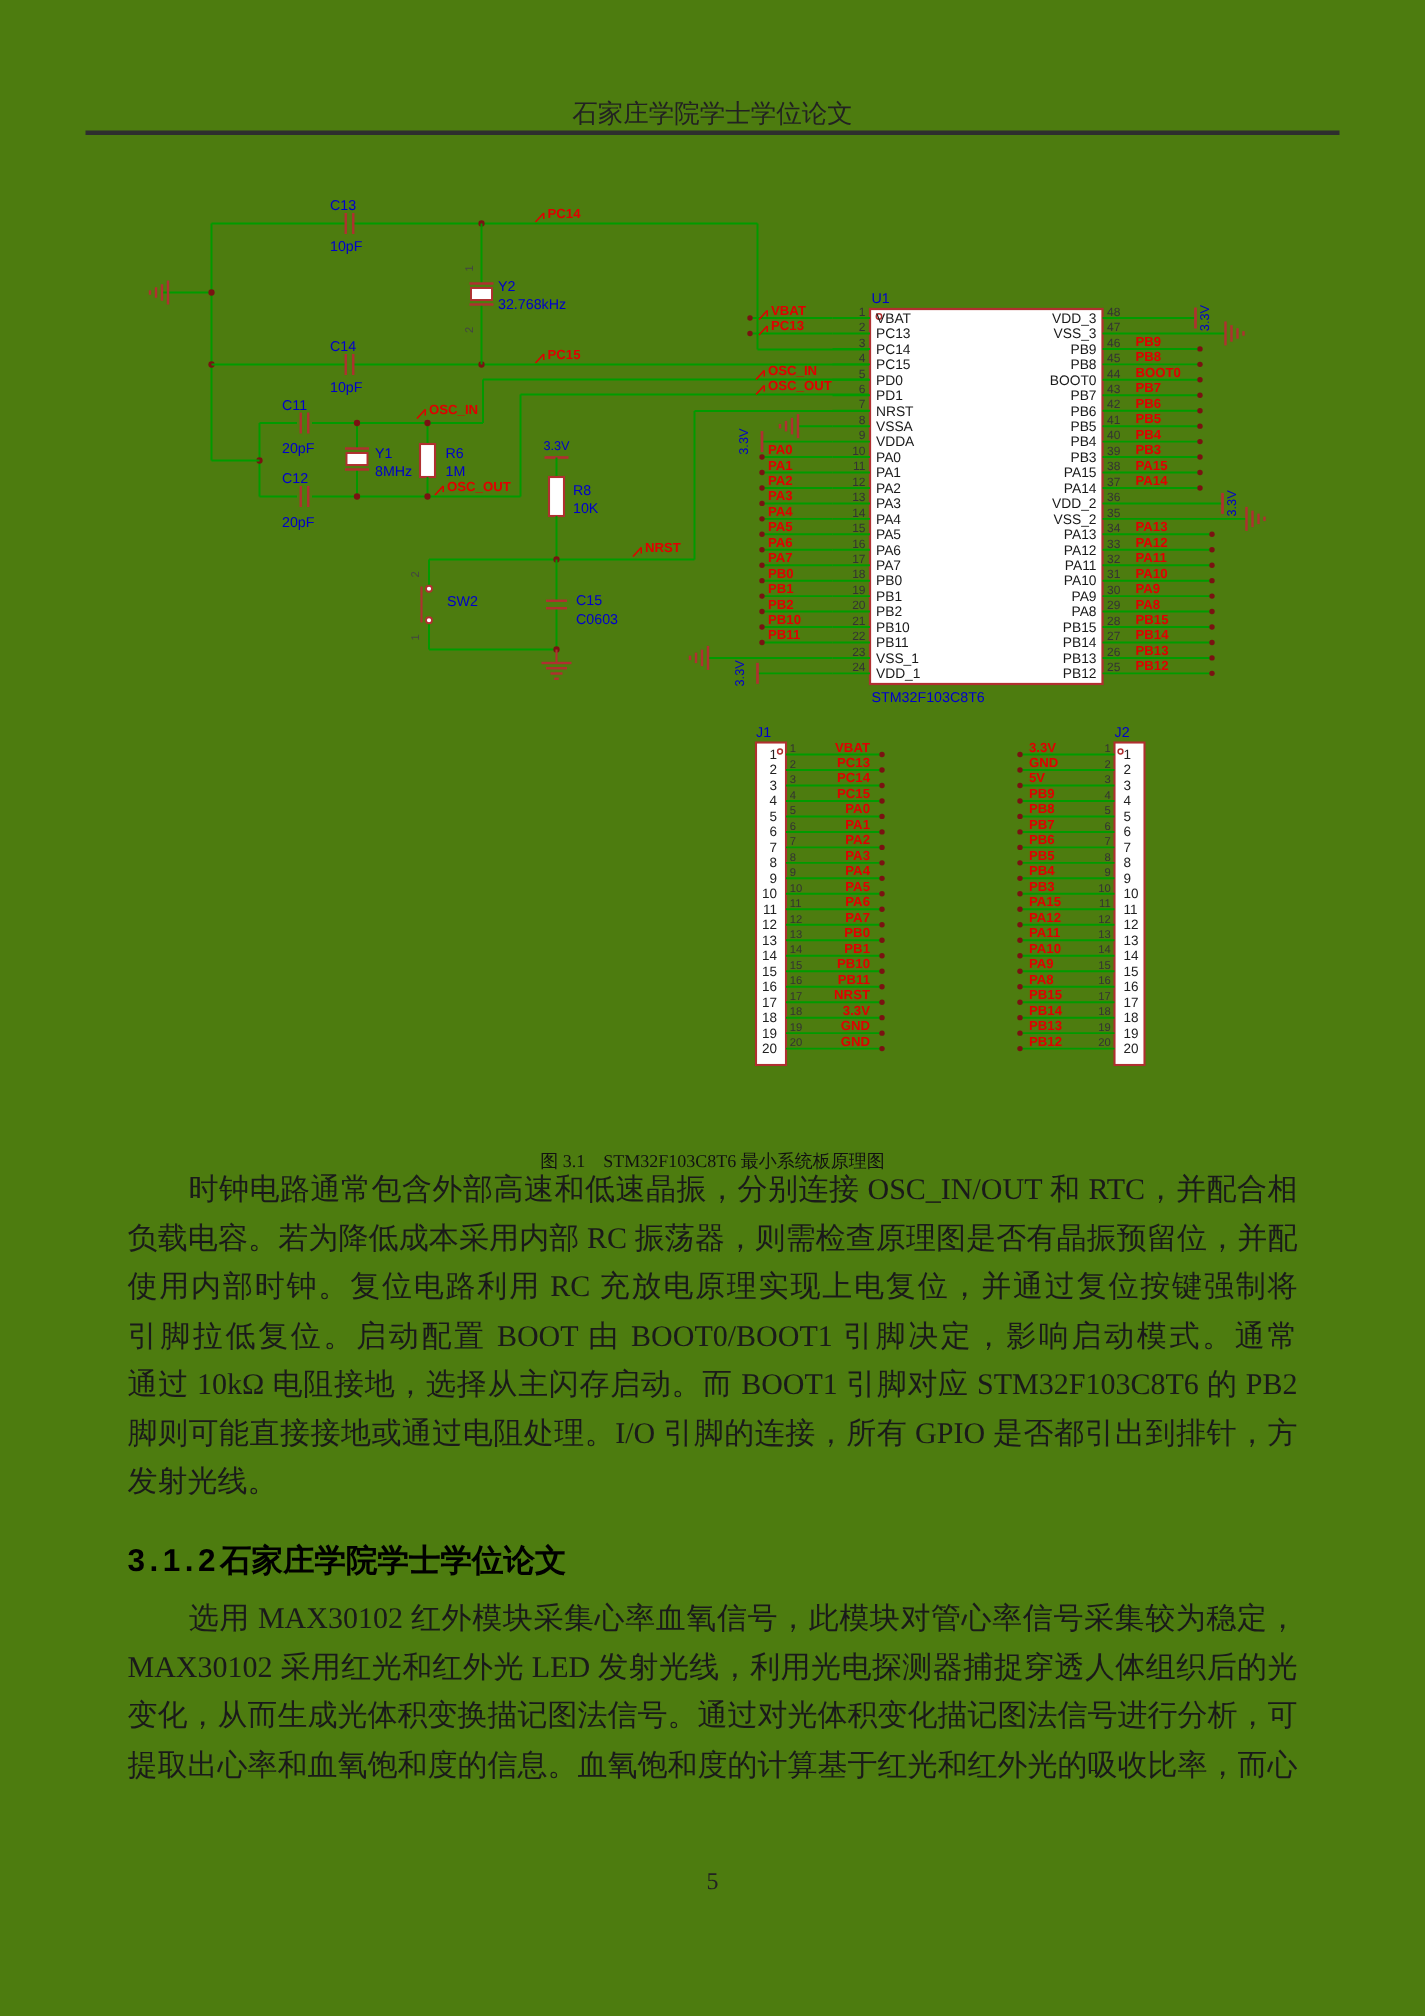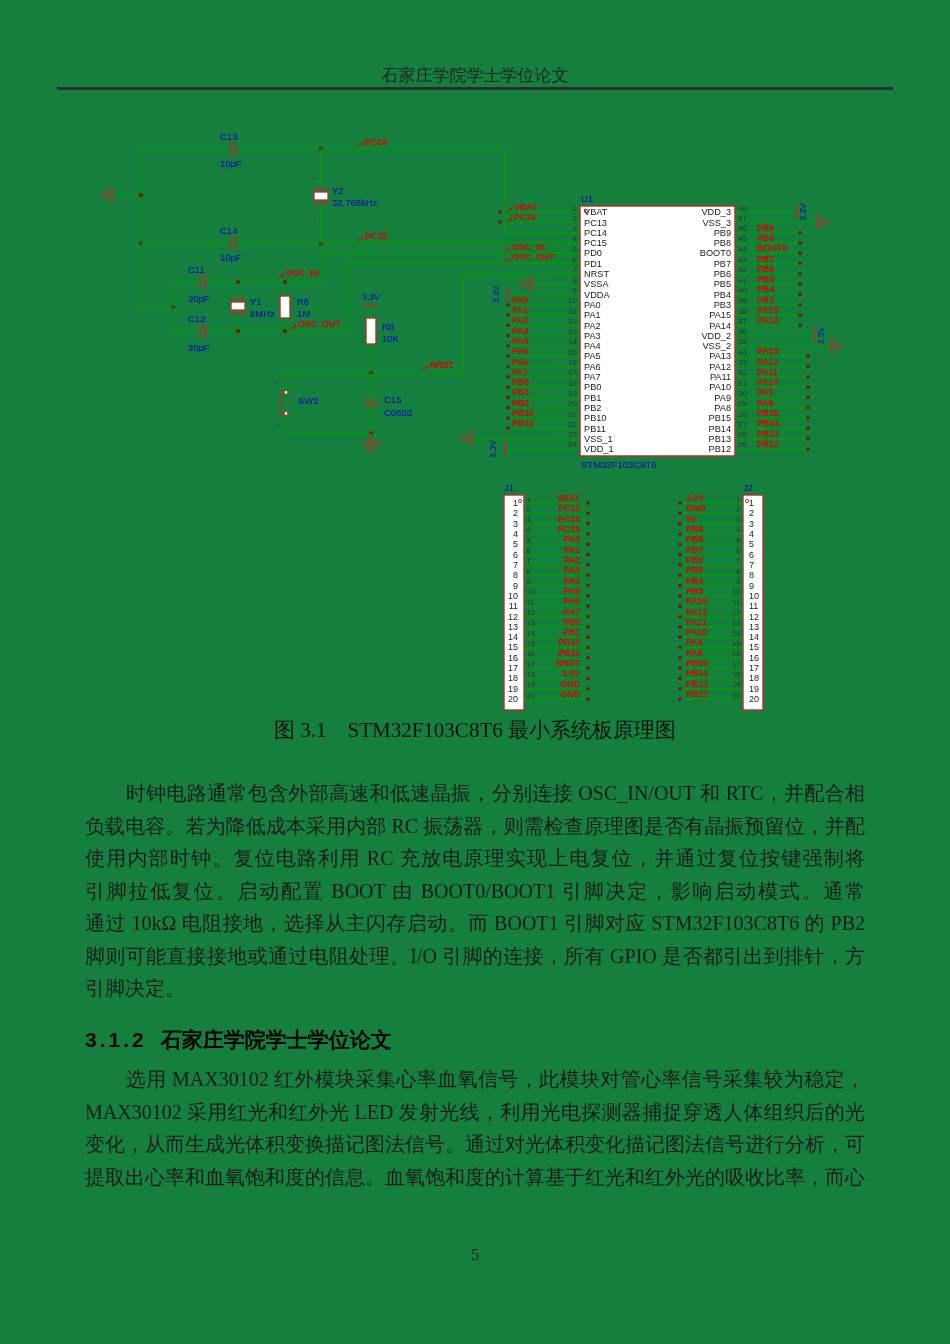--- a/index.html
+++ b/index.html
@@ -1,30 +1,30 @@
 <!DOCTYPE html>
 <html><head>
 <meta charset="utf-8">
 <style>
   html,body{margin:0;padding:0;background:#888;}
-  #page{position:relative;width:950px;height:1344px;background:#15803d;overflow:hidden;
+  #page{position:relative;width:950px;height:1344px;background:#4d7c0f;overflow:hidden;
         font-family:"Liberation Serif","DejaVu Serif",serif;color:#1a1a1a;}
   .hdr{position:absolute;top:64px;left:0;width:950px;text-align:center;font-size:17px;color:#222;}
   .rule{position:absolute;top:87px;left:57px;width:836px;height:3px;background:#2e2e2e;}
   #schematic-svg{position:absolute;left:0;top:0;}
   svg text{font-family:"Liberation Sans","DejaVu Sans",sans-serif;}
-  .caption{position:absolute;top:716px;left:0;width:950px;text-align:center;font-size:21px;color:#111;}
+  .caption{position:absolute;top:766px;left:0;width:950px;text-align:center;font-size:12px;color:#111;}
   .para{position:absolute;left:85px;width:780px;font-size:20px;}
   .tline{height:32.5px;line-height:32.5px;text-align:justify;text-align-last:justify;overflow:hidden;}
   .tline.last{text-align-last:left;}
   #para1{top:777px;}
   #para2{top:1063px;}
   .sec-head{position:absolute;top:1026px;left:85px;width:800px;
             font-family:"Liberation Sans","DejaVu Sans",sans-serif;font-weight:bold;font-size:21px;color:#000;}
-  .sec-num{letter-spacing:3px;margin-right:14px;}
+  .sec-num{letter-spacing:3px;margin-right:0;}
   .pagenum{position:absolute;top:1246px;left:0;width:950px;text-align:center;font-size:16px;color:#222;}
 </style>
 </head>
 <body>
 
 <div id="page">
   <div class="hdr">石家庄学院学士学位论文</div>
   <div class="rule"></div>
 
   <svg id="schematic-svg" width="950" height="730" viewBox="0 0 950 730">
@@ -660,21 +660,21 @@
 
   <div class="caption">图 3.1　STM32F103C8T6 最小系统板原理图</div>
 
   <div id="para1" class="para">
       <div class="tline">　　时钟电路通常包含外部高速和低速晶振，分别连接 OSC_IN/OUT 和 RTC，并配合相应的</div>
       <div class="tline">负载电容。若为降低成本采用内部 RC 振荡器，则需检查原理图是否有晶振预留位，并配置</div>
       <div class="tline">使用内部时钟。复位电路利用 RC 充放电原理实现上电复位，并通过复位按键强制将 NRST</div>
       <div class="tline">引脚拉低复位。启动配置 BOOT 由 BOOT0/BOOT1 引脚决定，影响启动模式。通常 BOOT0</div>
       <div class="tline">通过 10kΩ 电阻接地，选择从主闪存启动。而 BOOT1 引脚对应 STM32F103C8T6 的 PB2 引</div>
       <div class="tline">脚则可能直接接地或通过电阻处理。I/O 引脚的连接，所有 GPIO 是否都引出到排针，方便</div>
-      <div class="tline last">引脚决定。</div>
+      <div class="tline last">发射光线。</div>
     </div>
 
   <div class="sec-head">
     <span class="sec-num">3.1.2</span><span>石家庄学院学士学位论文</span>
   </div>
 
   <div id="para2" class="para">
       <div class="tline">　　选用 MAX30102 红外模块采集心率血氧信号，此模块对管心率信号采集较为稳定，其抗</div>
       <div class="tline">MAX30102 采用红光和红外光 LED 发射光线，利用光电探测器捕捉穿透人体组织后的光强</div>
       <div class="tline">变化，从而生成光体积变换描记图法信号。通过对光体积变化描记图法信号进行分析，可以</div>

